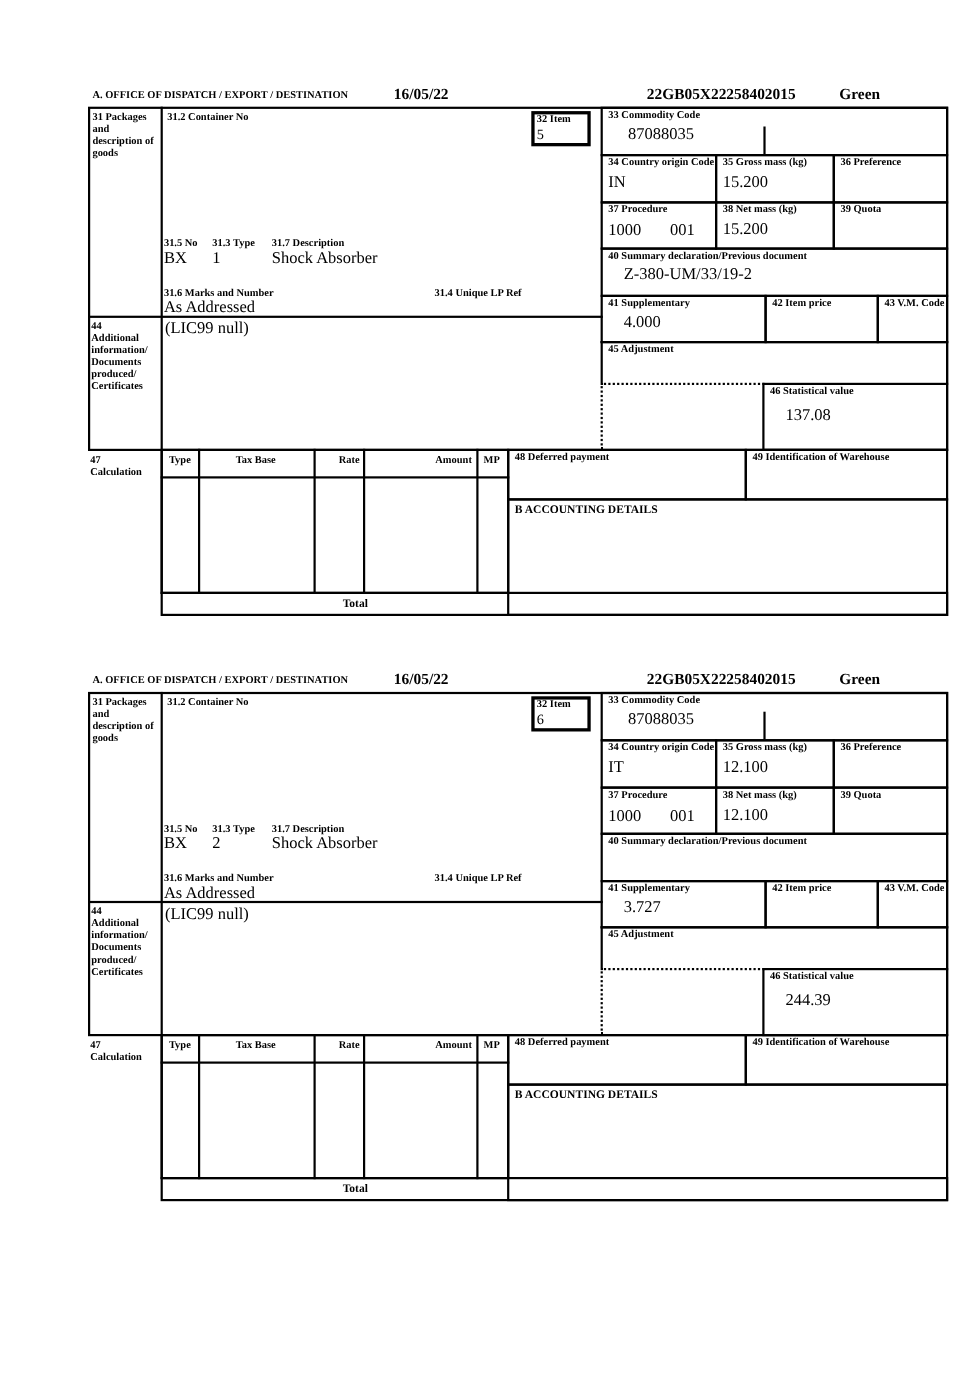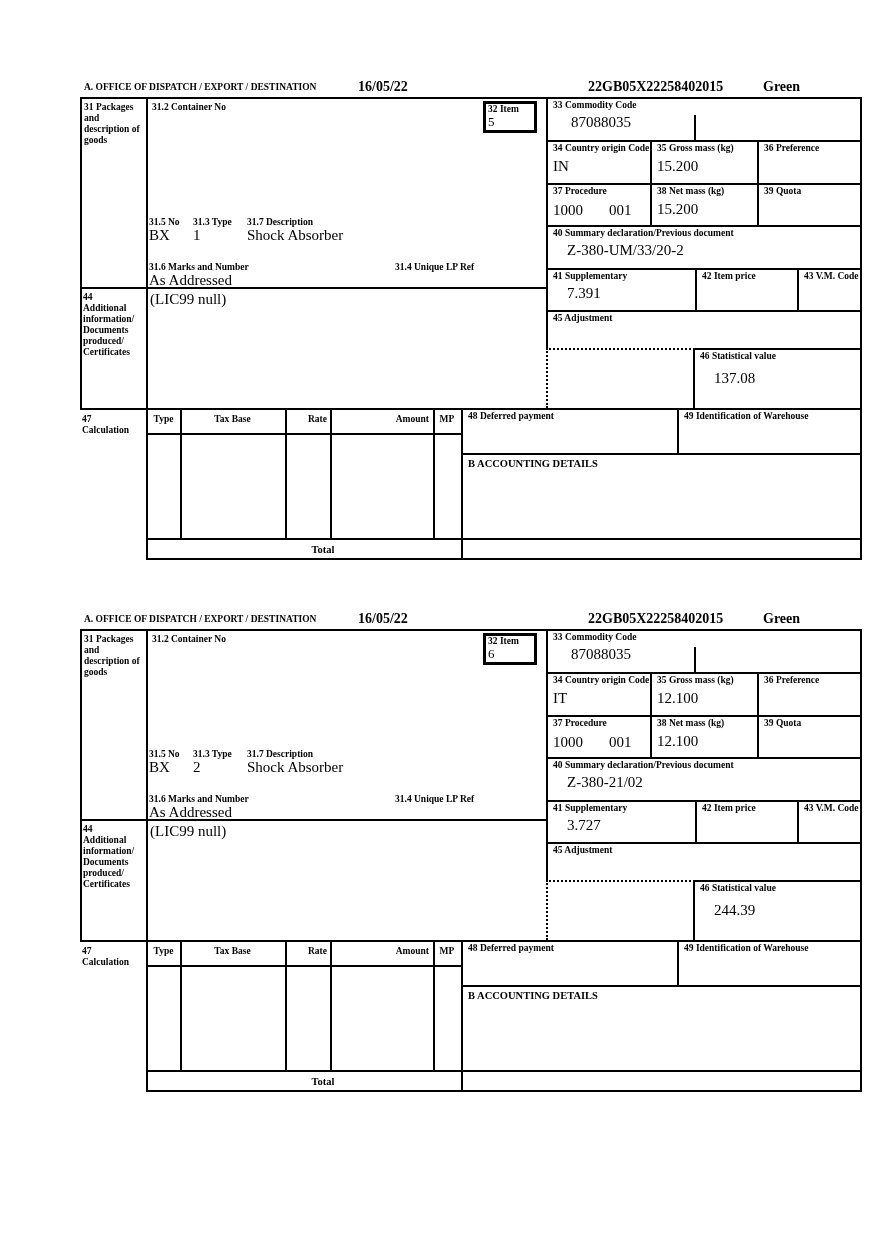--- a/index.html
+++ b/index.html
@@ -77,26 +77,26 @@
     <div class="abs val" style="left:69px;top:149px">BX</div>
     <div class="abs val" style="left:113px;top:149px">1</div>
     <div class="abs val" style="left:167px;top:149px">Shock Absorber</div>
 
     <div class="abs lbl nw" style="left:69px;top:184px">31.6 Marks and Number</div>
     <div class="abs lbl nw" style="left:315px;top:184px">31.4 Unique LP Ref</div>
     <div class="abs val" style="left:69px;top:194px">As Addressed</div>
 
     <div class="bx" style="left:466px;top:147px;width:316px;height:45px">
       <div class="lbl nw">40 Summary declaration/Previous document</div>
-      <div class="val" style="margin:3px 0 0 14px">Z-380-UM/33/20-2</div>
+      <div class="val" style="margin:3px 0 0 14px">Z-380-UM/33/19-2</div>
     </div>
 
     <div class="bx" style="left:466px;top:190px;width:151px;height:44px">
       <div class="lbl nw">41 Supplementary</div>
-      <div class="val" style="margin:3px 0 0 14px">7.391</div>
+      <div class="val" style="margin:3px 0 0 14px">4.000</div>
     </div>
     <div class="bx" style="left:615px;top:190px;width:104px;height:44px">
       <div class="lbl nw">42 Item price</div>
     </div>
     <div class="bx" style="left:717px;top:190px;width:65px;height:44px">
       <div class="lbl nw">43 V.M. Code</div>
     </div>
 
     <div class="line" style="left:0;top:209px;width:468px;height:2px"></div>
     <div class="abs lbl" style="left:3px;top:214px">44</div>
@@ -199,21 +199,20 @@
     <div class="abs val" style="left:69px;top:149px">BX</div>
     <div class="abs val" style="left:113px;top:149px">2</div>
     <div class="abs val" style="left:167px;top:149px">Shock Absorber</div>
 
     <div class="abs lbl nw" style="left:69px;top:184px">31.6 Marks and Number</div>
     <div class="abs lbl nw" style="left:315px;top:184px">31.4 Unique LP Ref</div>
     <div class="abs val" style="left:69px;top:194px">As Addressed</div>
 
     <div class="bx" style="left:466px;top:147px;width:316px;height:45px">
       <div class="lbl nw">40 Summary declaration/Previous document</div>
-      <div class="val" style="margin:3px 0 0 14px">Z-380-21/02</div>
     </div>
 
     <div class="bx" style="left:466px;top:190px;width:151px;height:44px">
       <div class="lbl nw">41 Supplementary</div>
       <div class="val" style="margin:3px 0 0 14px">3.727</div>
     </div>
     <div class="bx" style="left:615px;top:190px;width:104px;height:44px">
       <div class="lbl nw">42 Item price</div>
     </div>
     <div class="bx" style="left:717px;top:190px;width:65px;height:44px">

